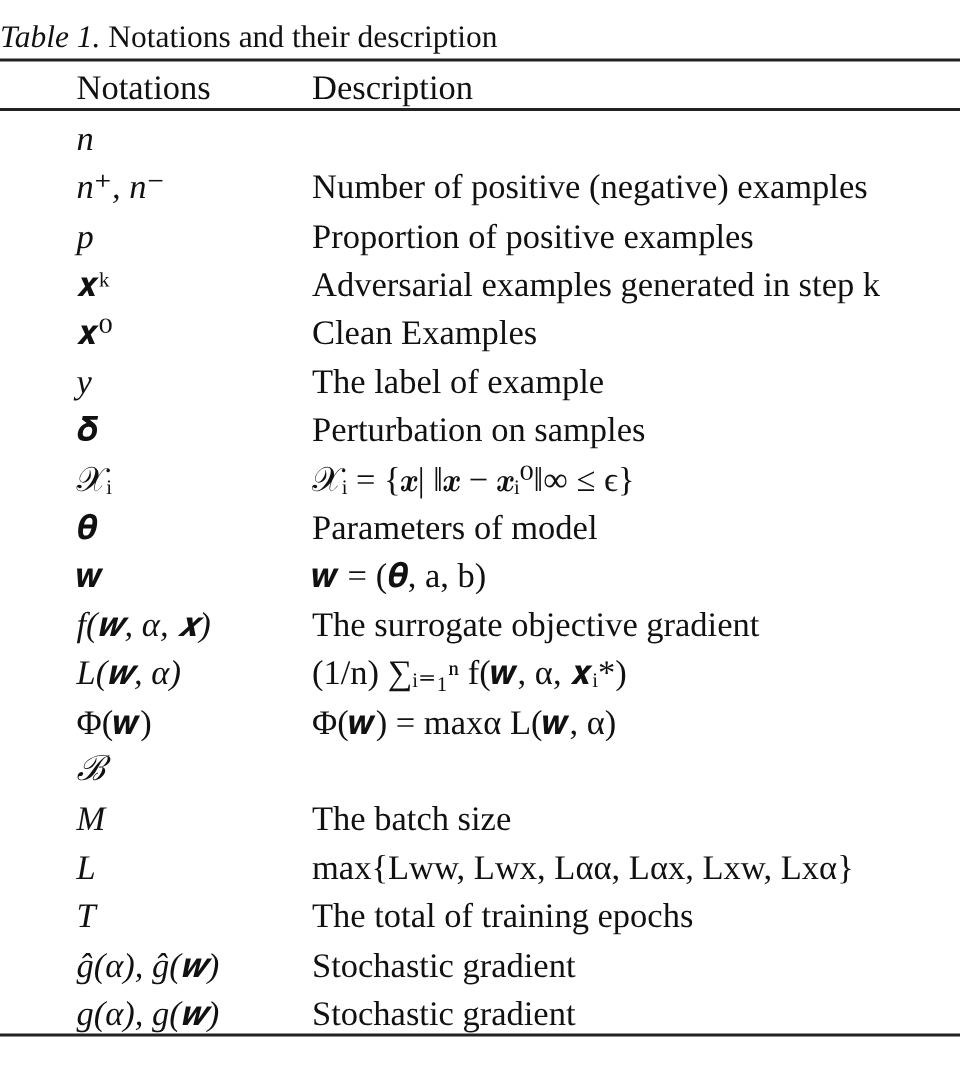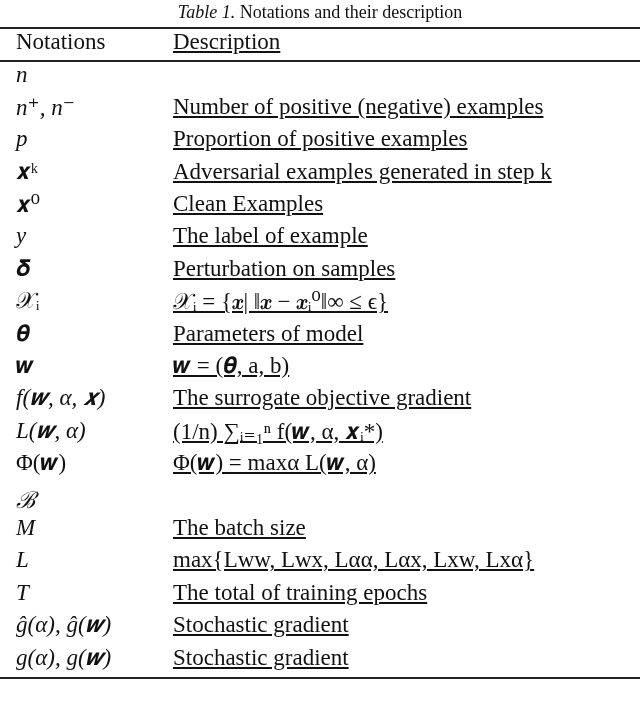--- a/index.html
+++ b/index.html
@@ -1,26 +1,26 @@
 <!DOCTYPE html>
 <html><head>
 <meta charset="utf-8">
 <style>
   html, body { margin: 0; padding: 0; background: #ffffff; }
   body { width: 640px; height: 719px; overflow: hidden; font-family: "Liberation Serif", "DejaVu Serif", serif; color: #111; }
-  .caption { text-align: center; font-size: 18px; line-height: 24px; padding-top: 0px; height: 26px; }
+  .caption { text-align: left; font-size: 21px; line-height: 24px; padding-top: 12px; height: 26px; }
   .caption .lbl { font-style: italic; }
   .table { position: relative; margin: 0; width: 640px; }
   .rule-top { height: 2px; background: #222; margin-top: 1px; }
   .rule-mid { height: 1.5px; background: #222; }
   .rule-bot { height: 2px; background: #222; }
-  .row { display: flex; align-items: flex-start; height: 32.4px; font-size: 23px; }
+  .row { display: flex; align-items: flex-end; height: 32.4px; font-size: 23px; margin-left: 35px; }
   .row.head { height: 31px; }
   .c1 { width: 157px; padding-left: 16px; white-space: nowrap; }
-  .c2 { flex: 1; white-space: nowrap; text-decoration: underline; }
+  .c2 { flex: 1; white-space: nowrap; }
   .m { font-style: italic; }
 </style>
 </head>
 <body>
 
 <div class="caption"><span class="lbl">Table 1.</span><span> Notations and their description</span></div>
 
 <div class="table">
   <div class="rule-top"></div>
   <div class="row head">

